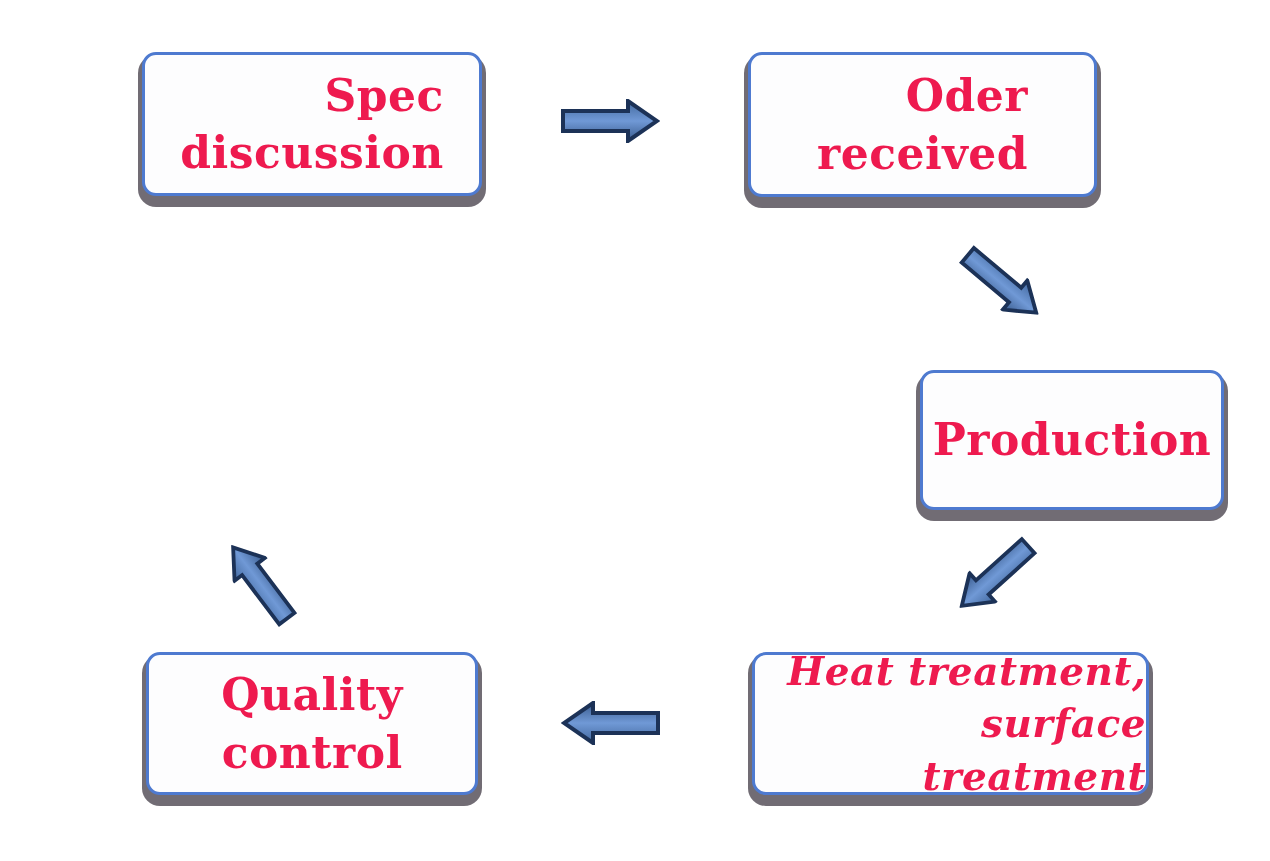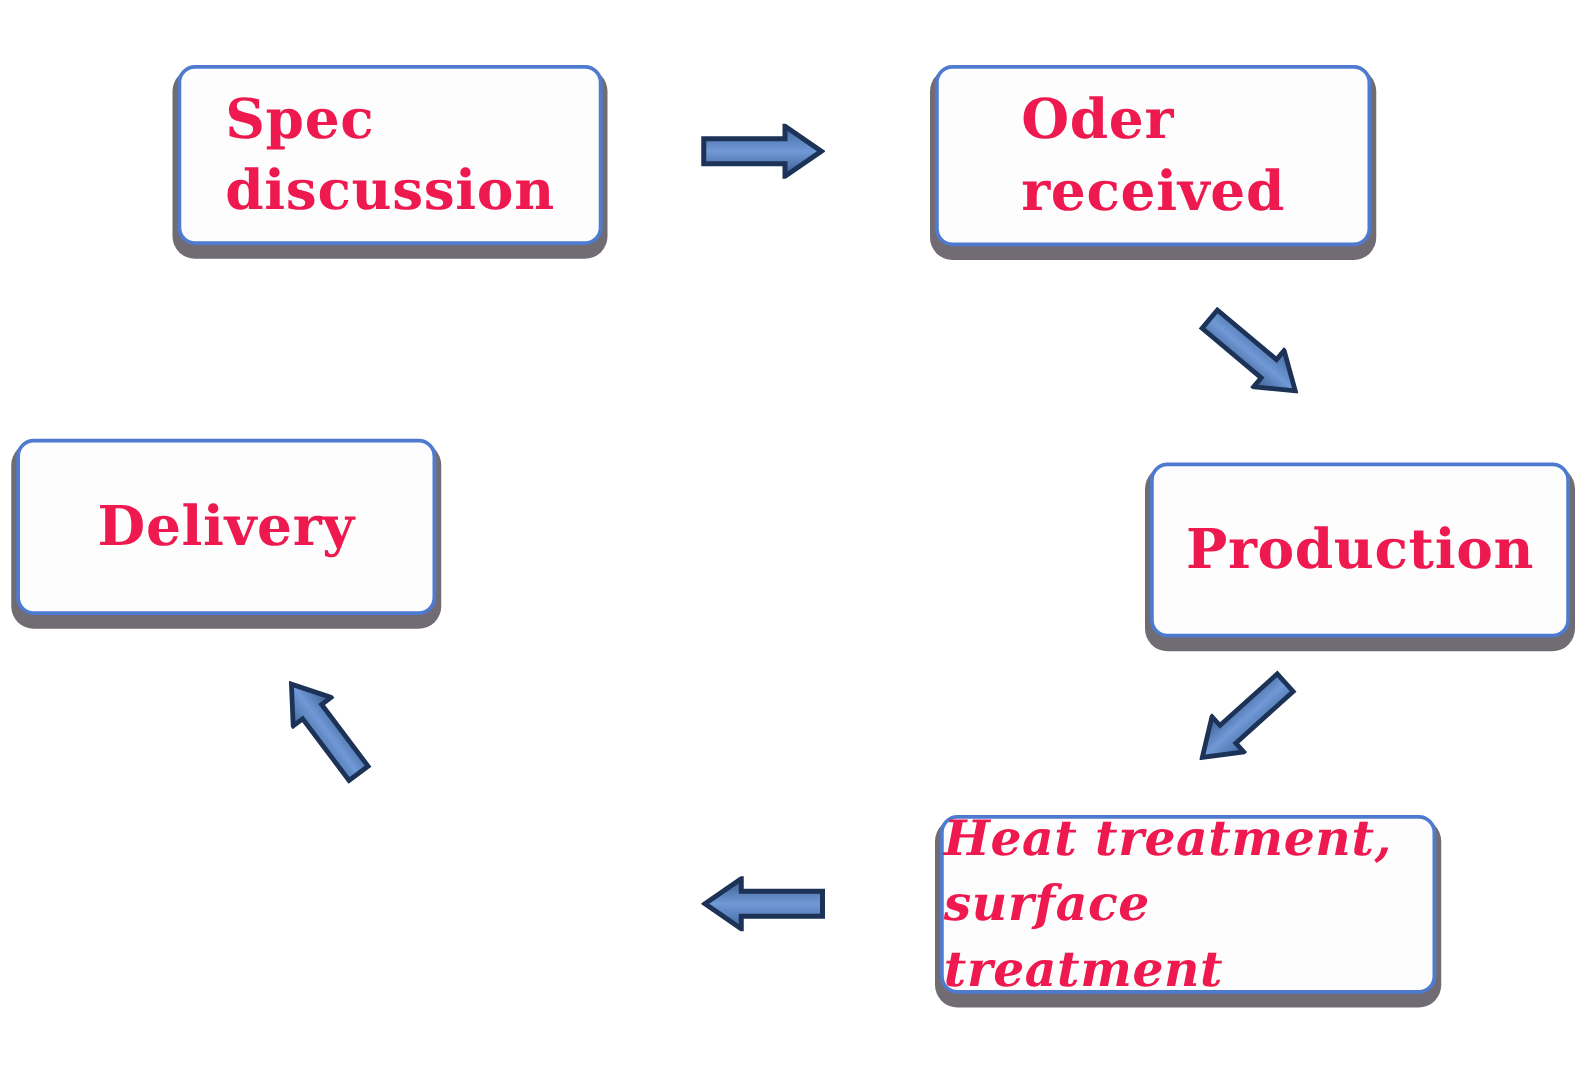--- a/index.html
+++ b/index.html
@@ -18,38 +18,38 @@
   .node {
     position: absolute;
     box-sizing: border-box;
     background: #fdfdfe;
     border: 3px solid #4e7ad0;
     border-radius: 14px;
     box-shadow: 0 7px 0 4px #716c74;
     display: flex;
     align-items: center;
     justify-content: center;
-    text-align: left;
+    text-align: right;
   }
   .node-label {
     font-weight: 700;
     color: #ee1a4f;
     font-size: 44px;
     line-height: 1.3;
     white-space: pre-line;
     letter-spacing: 0.5px;
   }
   .node-heat .node-label {
     font-size: 39px;
     line-height: 1.35;
   }
   
   .node-spec       { left: 142px; top: 52px;  width: 340px; height: 144px; }
   .node-order      { left: 748px; top: 52px;  width: 349px; height: 145px; }
-  .node-production { left: 920px; top: 370px; width: 336px; height: 140px; }
+  .node-production { left: 920px; top: 370px; width: 304px; height: 140px; }
   .node-heat       { left: 752px; top: 652px; width: 397px; height: 143px; font-style: italic; }
   .node-quality    { left: 146px; top: 652px; width: 332px; height: 143px; }
   .node-delivery   { left: 13px;  top: 351px; width: 336px; height: 141px; }
 
   .arrow {
     position: absolute;
     width: 100px;
     height: 44px;
     transform-origin: 50% 50%;
   }
@@ -93,24 +93,25 @@
 
   <div class="node node-production">
     <span class="node-label">Production</span>
   </div>
 
   <div class="node node-heat">
     <span class="node-label">Heat treatment,
 surface treatment</span>
   </div>
 
+  <div class="node node-quality">
+    <span class="node-label">Quality
+control</span>
+  </div>
 
-  <div class="node node-delivery">
-    <span class="node-label">Delivery</span>
-  </div>
 
   <svg class="arrow arrow-1" viewBox="0 0 100 44">
     <polygon points="3,12 68,12 68,2 97,22 68,42 68,32 3,32" fill="url(#arrowGrad)" stroke="#1c3257" stroke-width="4" stroke-linejoin="miter"></polygon>
   </svg>
 
   <svg class="arrow arrow-2" viewBox="0 0 100 44">
     <polygon points="3,12 68,12 68,2 97,22 68,42 68,32 3,32" fill="url(#arrowGrad)" stroke="#1c3257" stroke-width="4" stroke-linejoin="miter"></polygon>
   </svg>
 
   <svg class="arrow arrow-3" viewBox="0 0 100 44">

